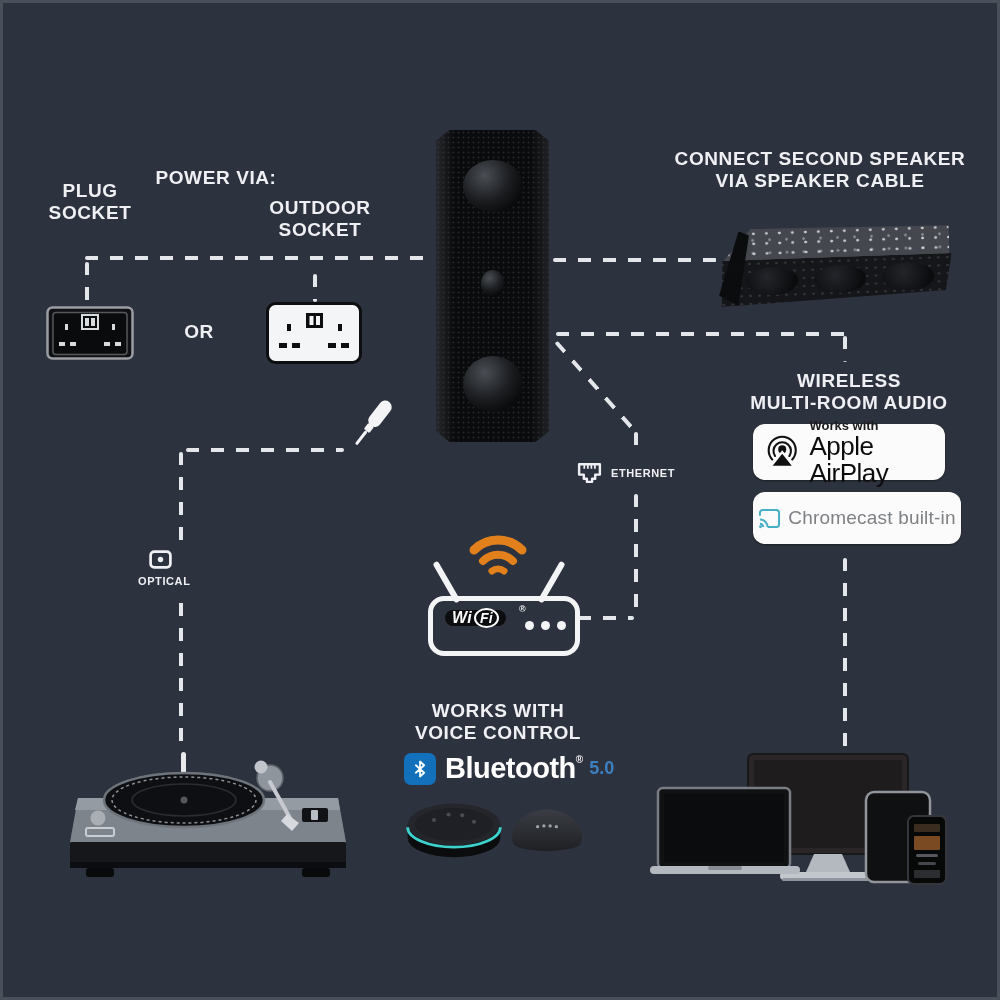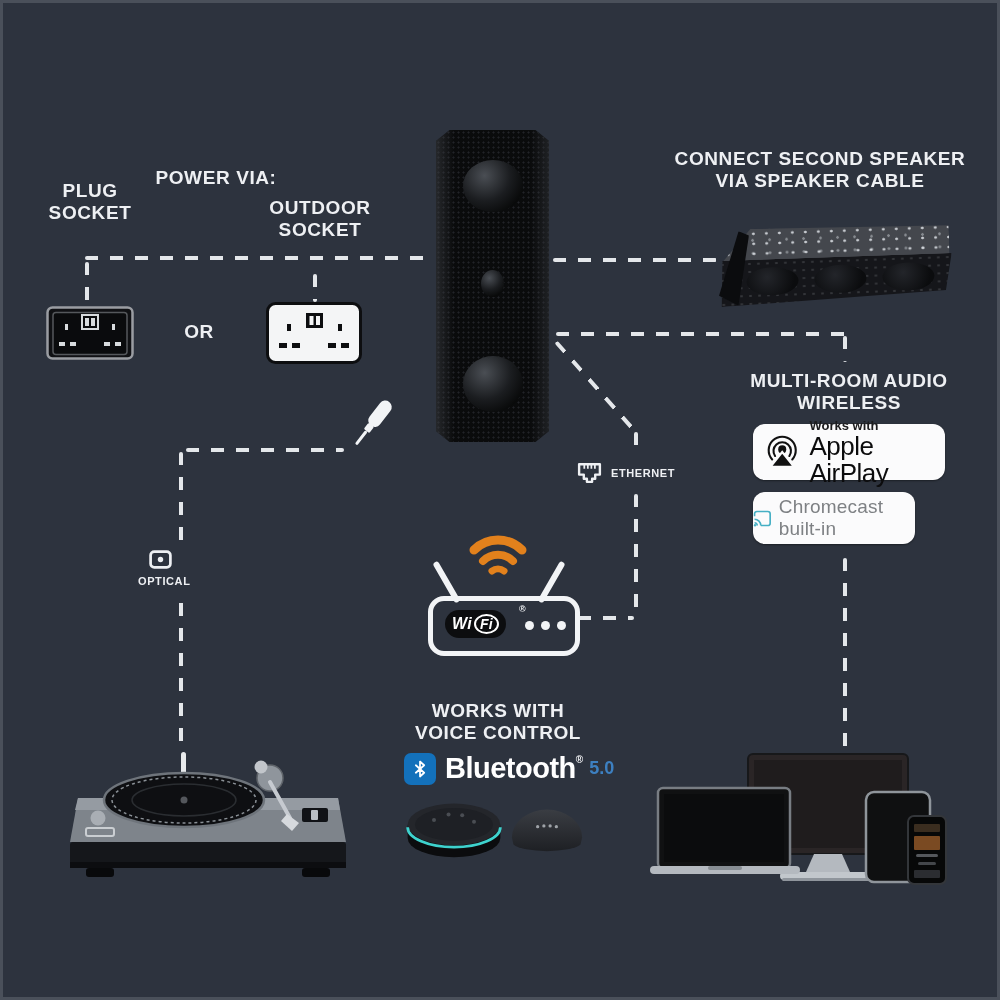--- a/index.html
+++ b/index.html
@@ -55,21 +55,21 @@
   .badge{position:absolute;background:#fbfbfc;border-radius:12px;display:flex;
          align-items:center;box-shadow:0 1px 2px rgba(0,0,0,.4);}
   .airplay-txt1{font-size:13px;font-weight:700;color:#1c1c1e;line-height:15px;}
   .airplay-txt2{font-size:26px;font-weight:500;color:#0c0c0d;line-height:27px;letter-spacing:-.5px;}
   .chromecast-txt{font-size:19px;color:#7e8184;font-weight:400;letter-spacing:.2px;}
   
   .router-body{position:absolute;left:428px;top:596px;width:142px;height:50px;
     border:5px solid #f2f4f6;border-radius:16px;}
   .antenna{position:absolute;width:6px;height:46px;border-radius:3px;background:#f2f4f6;
     transform-origin:bottom center;}
-  .wifi-badge{position:absolute;left:12px;top:9px;height:28px;padding:0 7px;background:#0c0d0f;
+  .wifi-badge{position:absolute;left:12px;top:9px;height:16px;padding:0 7px;background:#0c0d0f;
     border-radius:14px;display:flex;align-items:center;color:#fff;font-weight:700;
     font-style:italic;font-size:16px;letter-spacing:.3px;}
   .wifi-fi{display:inline-block;border:2px solid #fff;border-radius:50%;padding:0 4px;
     margin-left:2px;font-size:14px;line-height:16px;}
   .router-dot{position:absolute;top:20px;width:9px;height:9px;border-radius:50%;background:#f2f4f6;}
   .reg{position:absolute;color:#eef0f3;font-size:9px;font-weight:700;}
   
   .bt-row{position:absolute;left:404px;top:752px;display:flex;align-items:center;}
   .bt-icon{width:32px;height:32px;border-radius:7px;background:#1371bb;display:flex;
     align-items:center;justify-content:center;}
@@ -111,22 +111,22 @@
   </div>
 
   <div class="lbl fs19" style="left:199px;top:321px;">OR</div>
 
   <div class="lbl fs19" style="left:820px;top:148px;">
     <span class="ln">CONNECT SECOND SPEAKER</span>
     <span class="ln">VIA SPEAKER CABLE</span>
   </div>
 
   <div class="lbl fs19" style="left:849px;top:370px;">
+    <span class="ln">WIRELESS</span>
     <span class="ln">MULTI-ROOM AUDIO</span>
-    <span class="ln">WIRELESS</span>
   </div>
 
   <div class="lbl fs19" style="left:498px;top:700px;">
     <span class="ln">WORKS WITH</span>
     <span class="ln">VOICE CONTROL</span>
   </div>
 
   <div class="tower">
     <div class="driver" style="left:27px;top:30px;width:60px;height:52px;"></div>
     <div class="driver" style="left:45px;top:140px;width:23px;height:27px;"></div>
@@ -229,21 +229,21 @@
       <path d="M13.8 26.6 A10 10 0 1 1 30.2 26.6" fill="none" stroke="#111" stroke-width="2.4" stroke-linecap="round"></path>
       <circle cx="22" cy="19" r="4.6" fill="#111"></circle>
       <path d="M22 22 L8.5 39 H35.5 Z" fill="#111" stroke="#fbfbfc" stroke-width="2.4"></path>
     </svg>
     <div style="margin-left:8px;">
       <div class="airplay-txt1">Works with</div>
       <div class="airplay-txt2">Apple AirPlay</div>
     </div>
   </div>
 
-  <div class="badge" style="left:753px;top:492px;width:162px;height:52px;justify-content:center;">
+  <div class="badge" style="left:753px;top:492px;width:208px;height:52px;justify-content:center;">
     <svg width="23" height="21" viewBox="0 0 24 22">
       <path d="M2 8 V5 a3 3 0 0 1 3 -3 h14 a3 3 0 0 1 3 3 v12 a3 3 0 0 1 -3 3 h-9" fill="none" stroke="#45afc4" stroke-width="2.1"></path>
       <path d="M2 12 a8 8 0 0 1 8 8" fill="none" stroke="#45afc4" stroke-width="2.1"></path>
       <path d="M2 16.5 a3.5 3.5 0 0 1 3.5 3.5" fill="none" stroke="#45afc4" stroke-width="2.1"></path>
       <circle cx="2.6" cy="19.6" r="1.5" fill="#45afc4"></circle>
     </svg>
     <span class="chromecast-txt" style="margin-left:7px;">Chromecast built-in</span>
   </div>
 
   <div class="bt-row">

